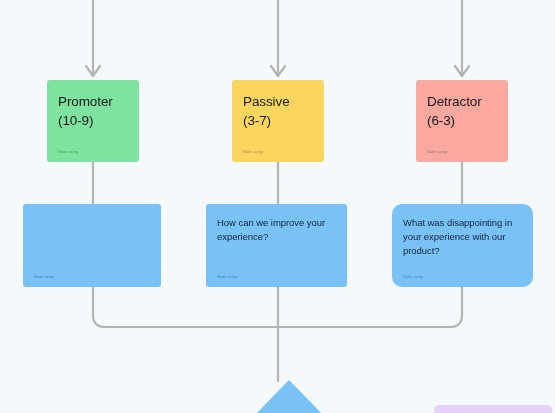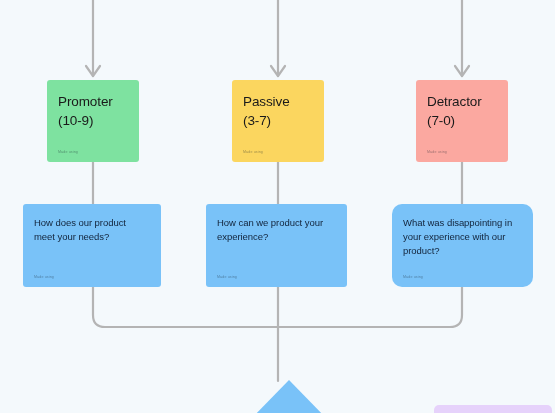--- a/index.html
+++ b/index.html
@@ -132,32 +132,30 @@
   </div>
 
   <div class="node category cat-passive" id="node-passive">
     <div class="node-title">Passive
 (3-7)</div>
     <div class="node-watermark">Made using</div>
   </div>
 
   <div class="node category cat-detractor" id="node-detractor">
     <div class="node-title">Detractor
-(7-0)</div>
+(6-3)</div>
     <div class="node-watermark">Made using</div>
   </div>
 
   <div class="node question q-card" id="node-q-promoter">
-    <div class="node-question">How does our product
-meet your needs?</div>
     <div class="node-watermark">Made using</div>
   </div>
 
   <div class="node question q-card" id="node-q-passive">
-    <div class="node-question">How can we product your
+    <div class="node-question">How can we improve your
 experience?</div>
     <div class="node-watermark">Made using</div>
   </div>
 
   <div class="node question q-card" id="node-q-detractor">
     <div class="node-question">What was disappointing in
 your experience with our
 product?</div>
     <div class="node-watermark">Made using</div>
   </div>

